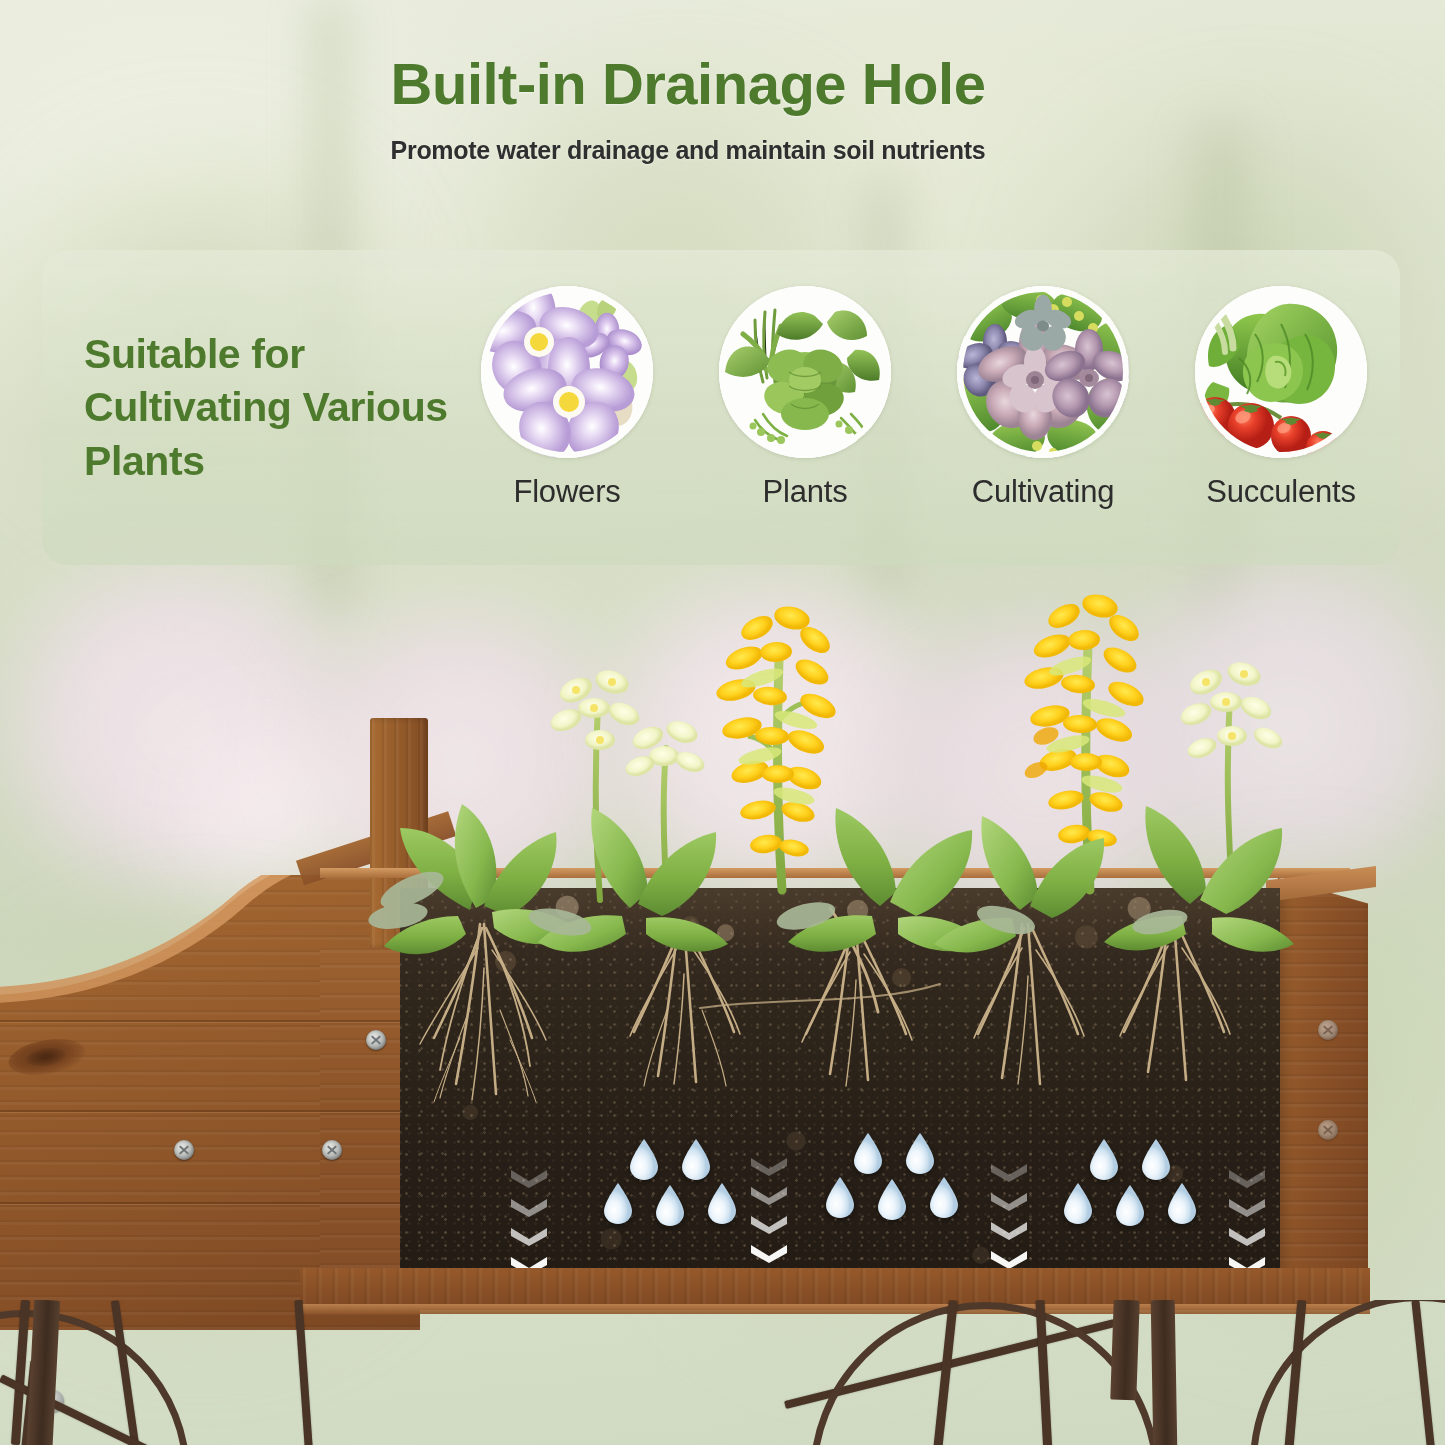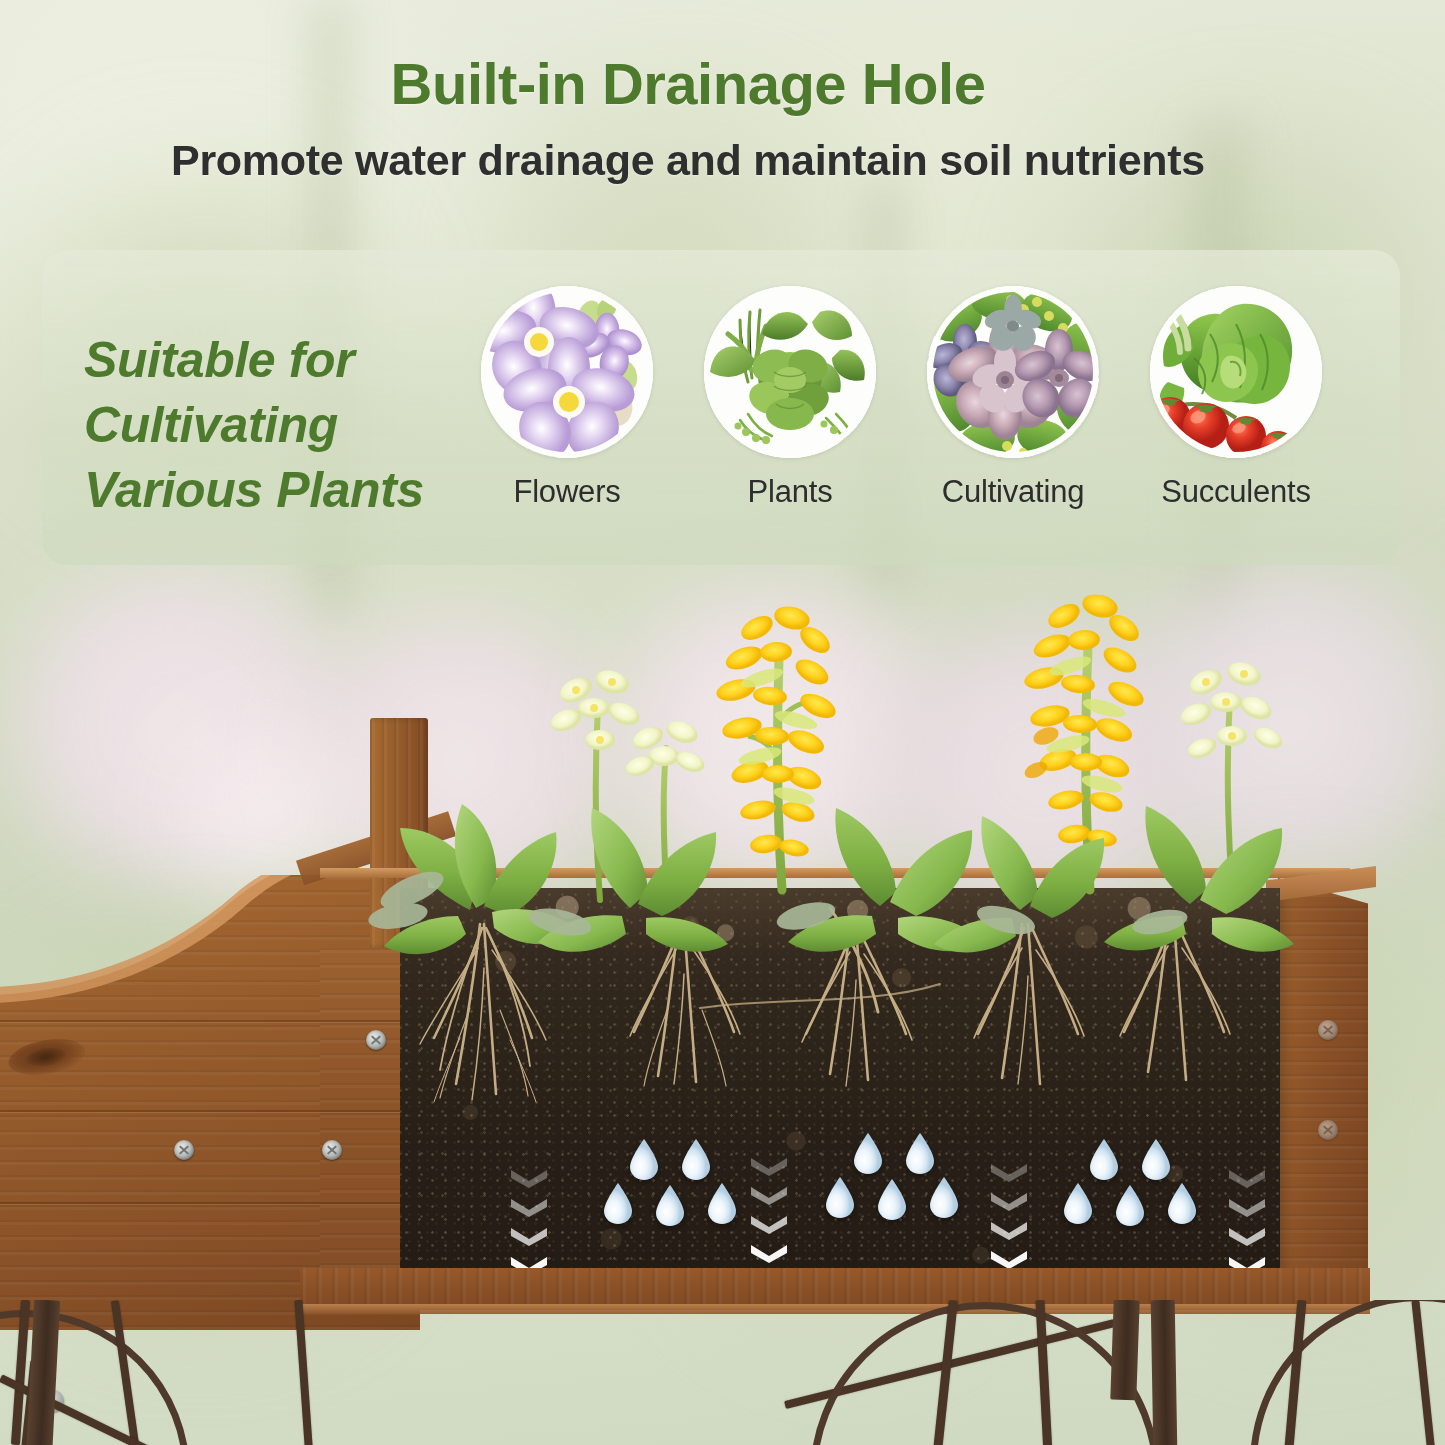--- a/index.html
+++ b/index.html
@@ -237,41 +237,41 @@
     position:absolute; left:0; top:54px; width:1376px; text-align:center;
     z-index:40;
   }
   #headline .title {
     font-size:58px; font-weight:bold; color:#4E7A2D;
     letter-spacing:-0.5px; line-height:1.05;
     text-shadow:0 1px 2px rgba(255,255,255,.5);
   }
   #headline .subtitle {
     margin-top:21px;
-    font-size:43px; font-weight:bold; color:#2f2f2f;
+    font-size:25px; font-weight:bold; color:#2f2f2f;
     letter-spacing:-0.3px;
     text-shadow:0 1px 2px rgba(255,255,255,.45);
   }
 
   
   #panel {
     position:absolute; left:42px; top:250px; width:1358px; height:315px;
     background:linear-gradient(180deg, rgba(228,234,216,.74) 0%, rgba(214,224,198,.72) 55%, rgba(206,218,190,.70) 100%);
     border-radius:26px;
     z-index:35;
     display:flex; align-items:flex-start;
   }
   #panel .panel-title {
     width:430px; flex:0 0 430px;
     padding:78px 0 0 42px;
-    font-size:50px; font-weight:bold; color:#4E7A2D;
-    line-height:1.30; letter-spacing:-0.4px;font-style:italic;
+    font-size:41px; font-weight:bold; color:#4E7A2D;
+    line-height:1.30; letter-spacing:-0.4px;
   }
   #panel .cats {
-    flex:1; display:flex; justify-content:flex-start; gap:33px; padding-top:36px;
+    flex:1; display:flex; justify-content:flex-start; gap:48px; padding-top:36px;
   }
   .cat { width:190px; display:flex; flex-direction:column; align-items:center; }
   .cat-circle {
     width:172px; height:172px; border-radius:50%;
     background:#fdfdfb; overflow:hidden; position:relative;
     box-shadow:0 1px 4px rgba(70,80,55,.16);
   }
   .cat-label {
     margin-top:16px; font-size:31px; color:#2d2d2d; letter-spacing:-0.2px;
     white-space:nowrap;

